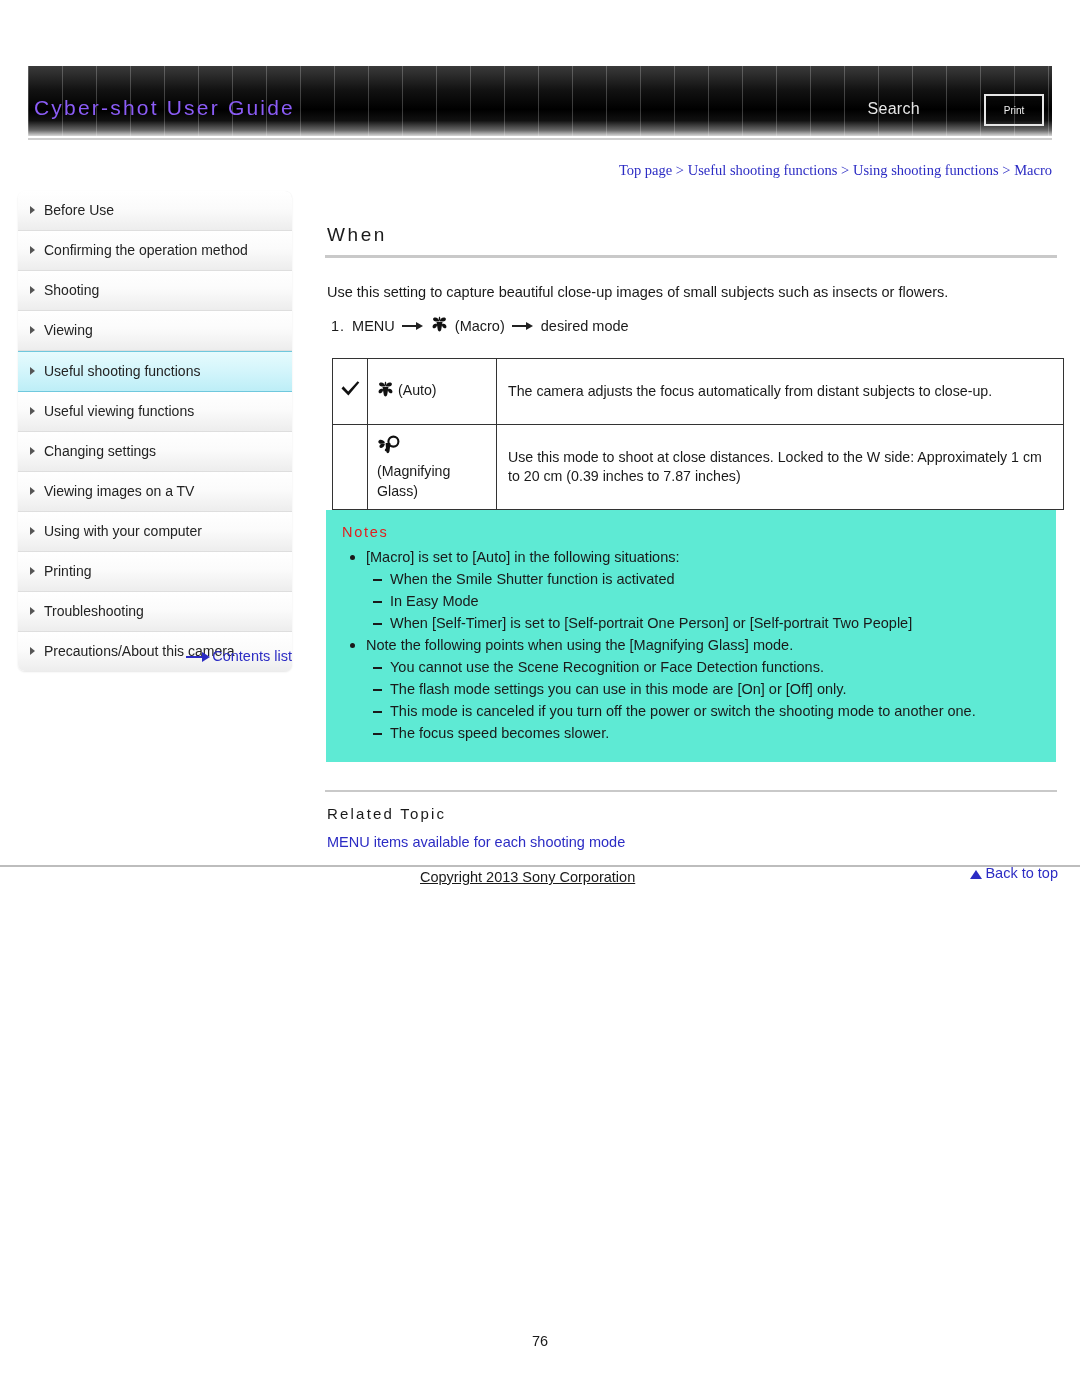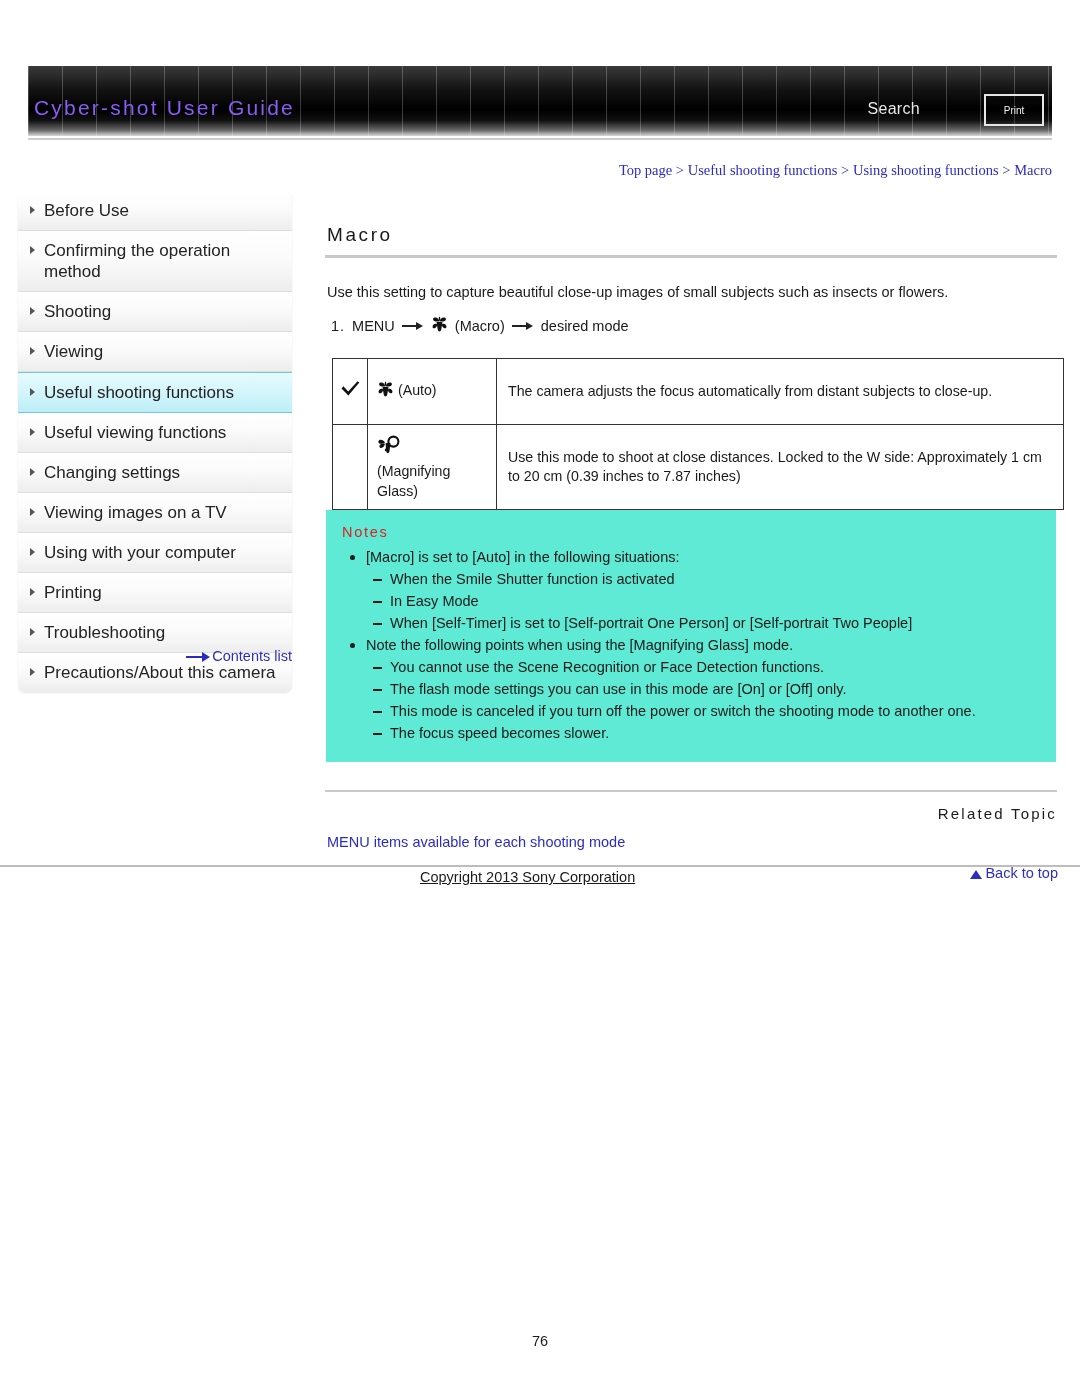--- a/index.html
+++ b/index.html
@@ -101,21 +101,21 @@
     top: 191px;
     width: 274px;
     background: linear-gradient(to right, #ffffff 0%, #f4f4f4 40%, #eaeaea 100%);
     border-radius: 7px 7px 7px 7px;
     box-shadow: 0 1px 2px rgba(0,0,0,0.10);
     overflow: hidden;
   }
   .nav-item {
     position: relative;
     padding: 9px 10px 9px 26px;
-    font-size: 17px;
+    font-size: 14px;
     color: #232323;
     border-bottom: 1px solid #dedede;
     background: linear-gradient(to bottom, #ffffff 0%, #fbfbfb 45%, #ededed 100%);
     cursor: pointer;
     line-height: 21px;
   }
   .nav-item:last-child { border-bottom: none; }
   .nav-item .arrow {
     position: absolute;
     left: 12px;
@@ -293,21 +293,20 @@
     margin-top: 28px;
     width: 732px;
     height: 2px;
     background: #c9c9c9;
   }
   #related-title {
     margin: 13px 0 12px 2px;
     font-size: 15px;
     letter-spacing: 2.2px;
     color: #1a1a1a;
-    text-align: right;
   }
   #related-link {
     font-size: 14.5px;
     color: #2c2cc4;
     margin-left: 2px;
     cursor: pointer;
   }
 
   
   #back-to-top {
@@ -419,21 +418,21 @@
     <span>Precautions/About this camera</span>
   </div>
 </div>
 
 <div id="contents-list-link">
   <span class="arrow-glyph"></span><span>Contents list</span>
 </div>
 
 <div id="content">
 
-  <h1 id="page-heading">Macro</h1>
+  <h1 id="page-heading">When</h1>
   <div id="heading-rule"></div>
 
   <p id="intro-text">Use this setting to capture beautiful close-up images of small subjects such as insects or flowers.</p>
 
   <div id="step-line">
     <span class="num">1.</span>
     <span>MENU</span>
     <span class="arrow-right"></span>
     <span class="macro-icon">
       <svg width="17" height="17" viewBox="0 0 17 17">

